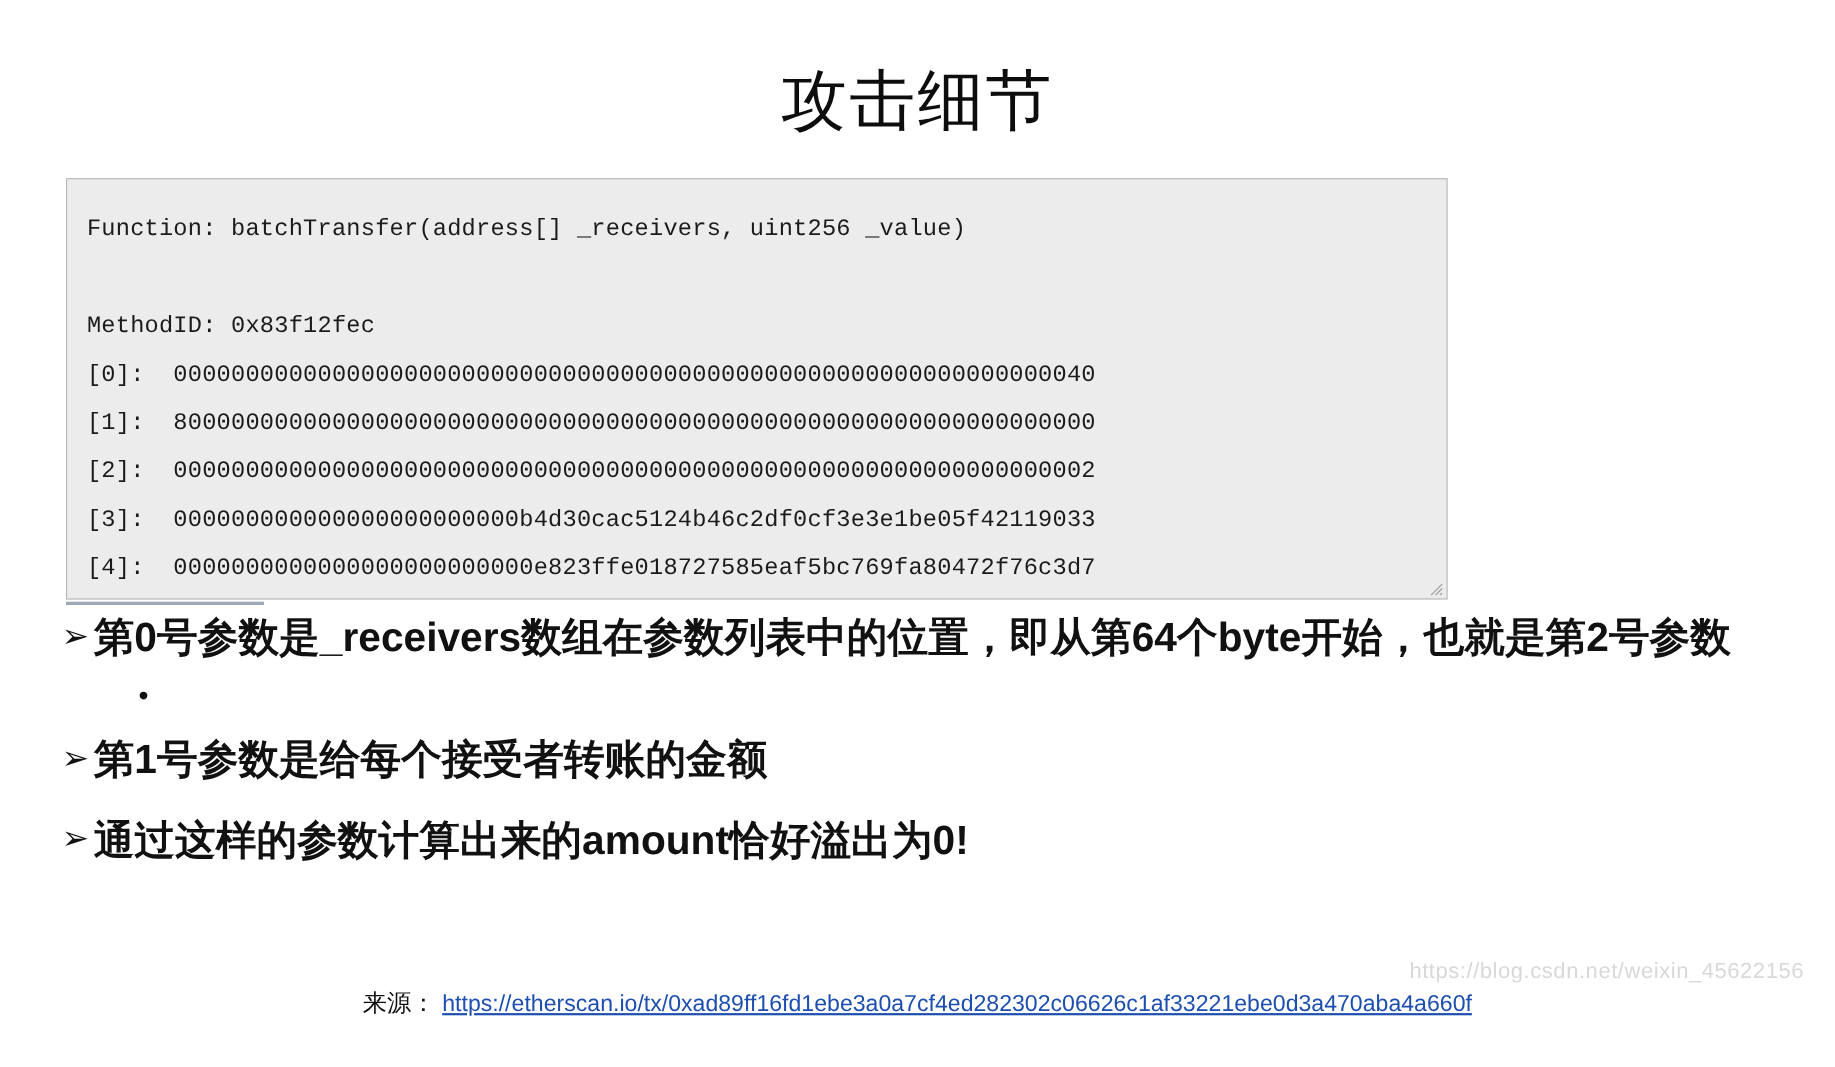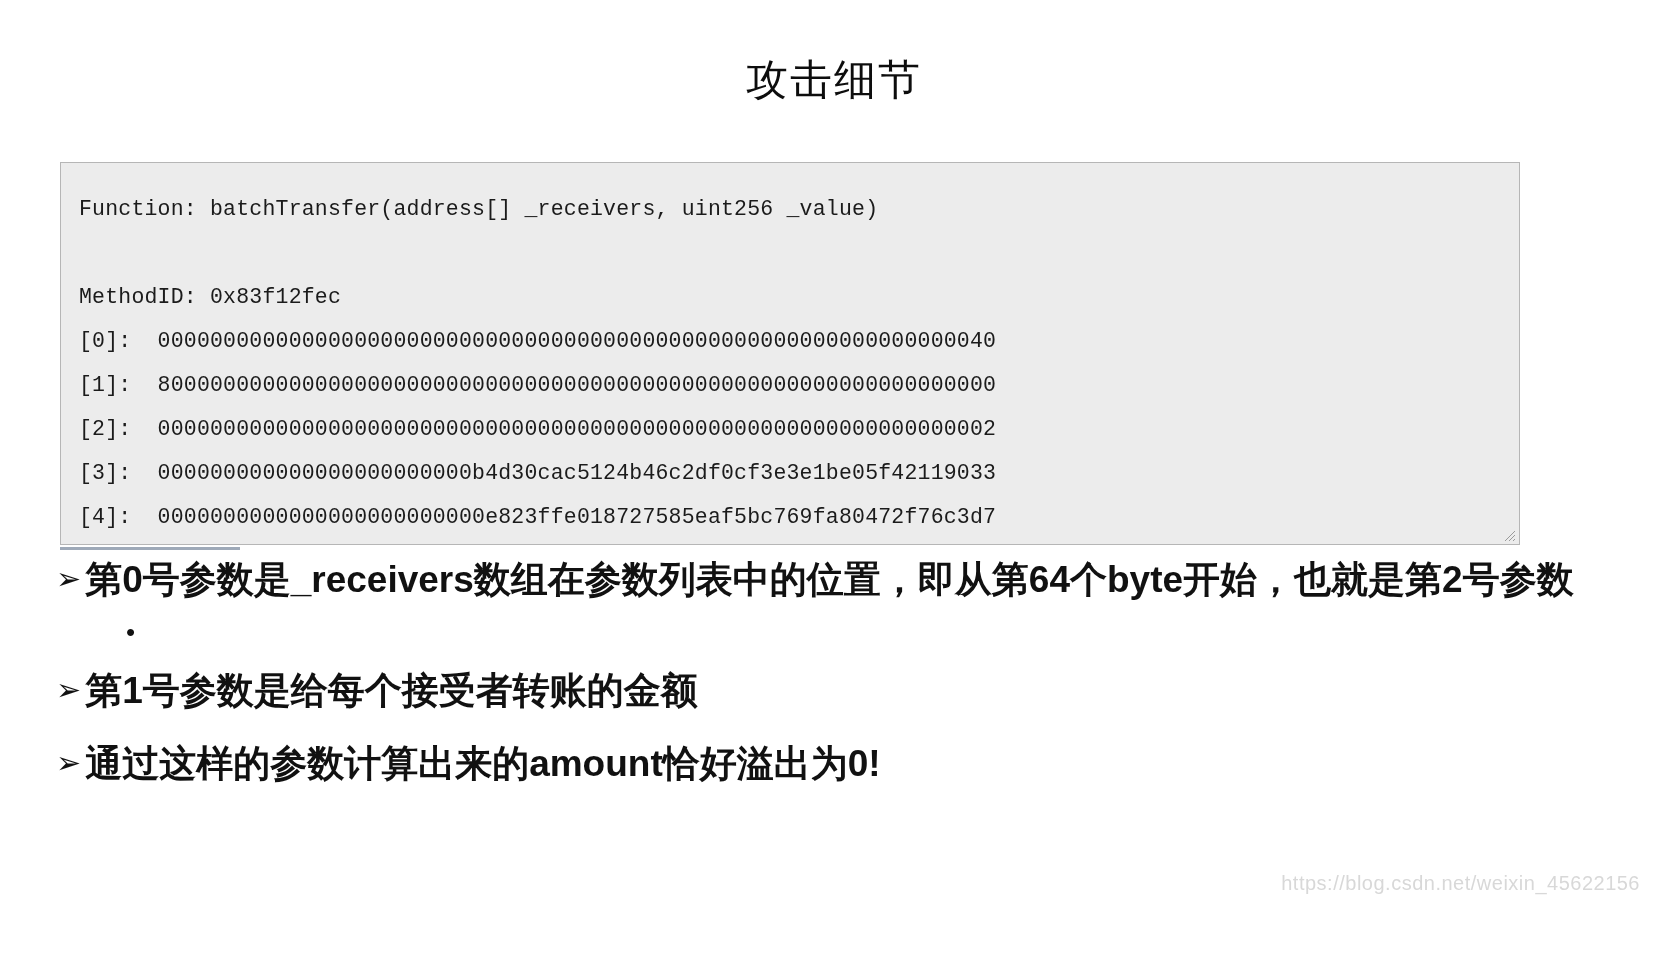--- a/index.html
+++ b/index.html
@@ -21,32 +21,32 @@
     inset: 0;
     background: #ffffff;
   }
 
   .slide-title {
     position: absolute;
     top: 52px;
     left: 0;
     width: 100%;
     text-align: center;
-    font-size: 42px;
+    font-size: 60px;
     font-weight: 400;
     letter-spacing: 2px;
     color: #0d0d0d;
     font-family: "Liberation Sans", sans-serif;
   }
 
   .code-box {
     position: absolute;
     top: 162px;
     left: 60px;
-    width: 1460px;
+    width: 1256px;
     height: 383px;
     box-sizing: border-box;
     background: #ececec;
     border: 1px solid #b6b6b6;
     padding: 24px 18px 10px 18px;
     font-family: "Liberation Mono", "DejaVu Sans Mono", monospace;
     font-size: 21.5px;
     line-height: 1.0;
     color: #1b1b1b;
     overflow: hidden;
@@ -189,14 +189,18 @@
 
     <div class="b1" style="margin-top:26px;">
       <span class="marker">➢</span>
       <span class="text">通过这样的参数计算出来的amount恰好溢出为0!</span>
     </div>
 
   </div>
 
   <div class="watermark">https://blog.csdn.net/weixin_45622156</div>
 
+  <div class="src-row">
+    <span class="src-label">来源：</span>
+    <a class="src-link" href="#">https://etherscan.io/tx/0xad89ff16fd1ebe3a0a7cf4ed282302c06626c1af33221ebe0d3a470aba4a660f</a>
+  </div>
 
 </div>
 
 </body></html>

